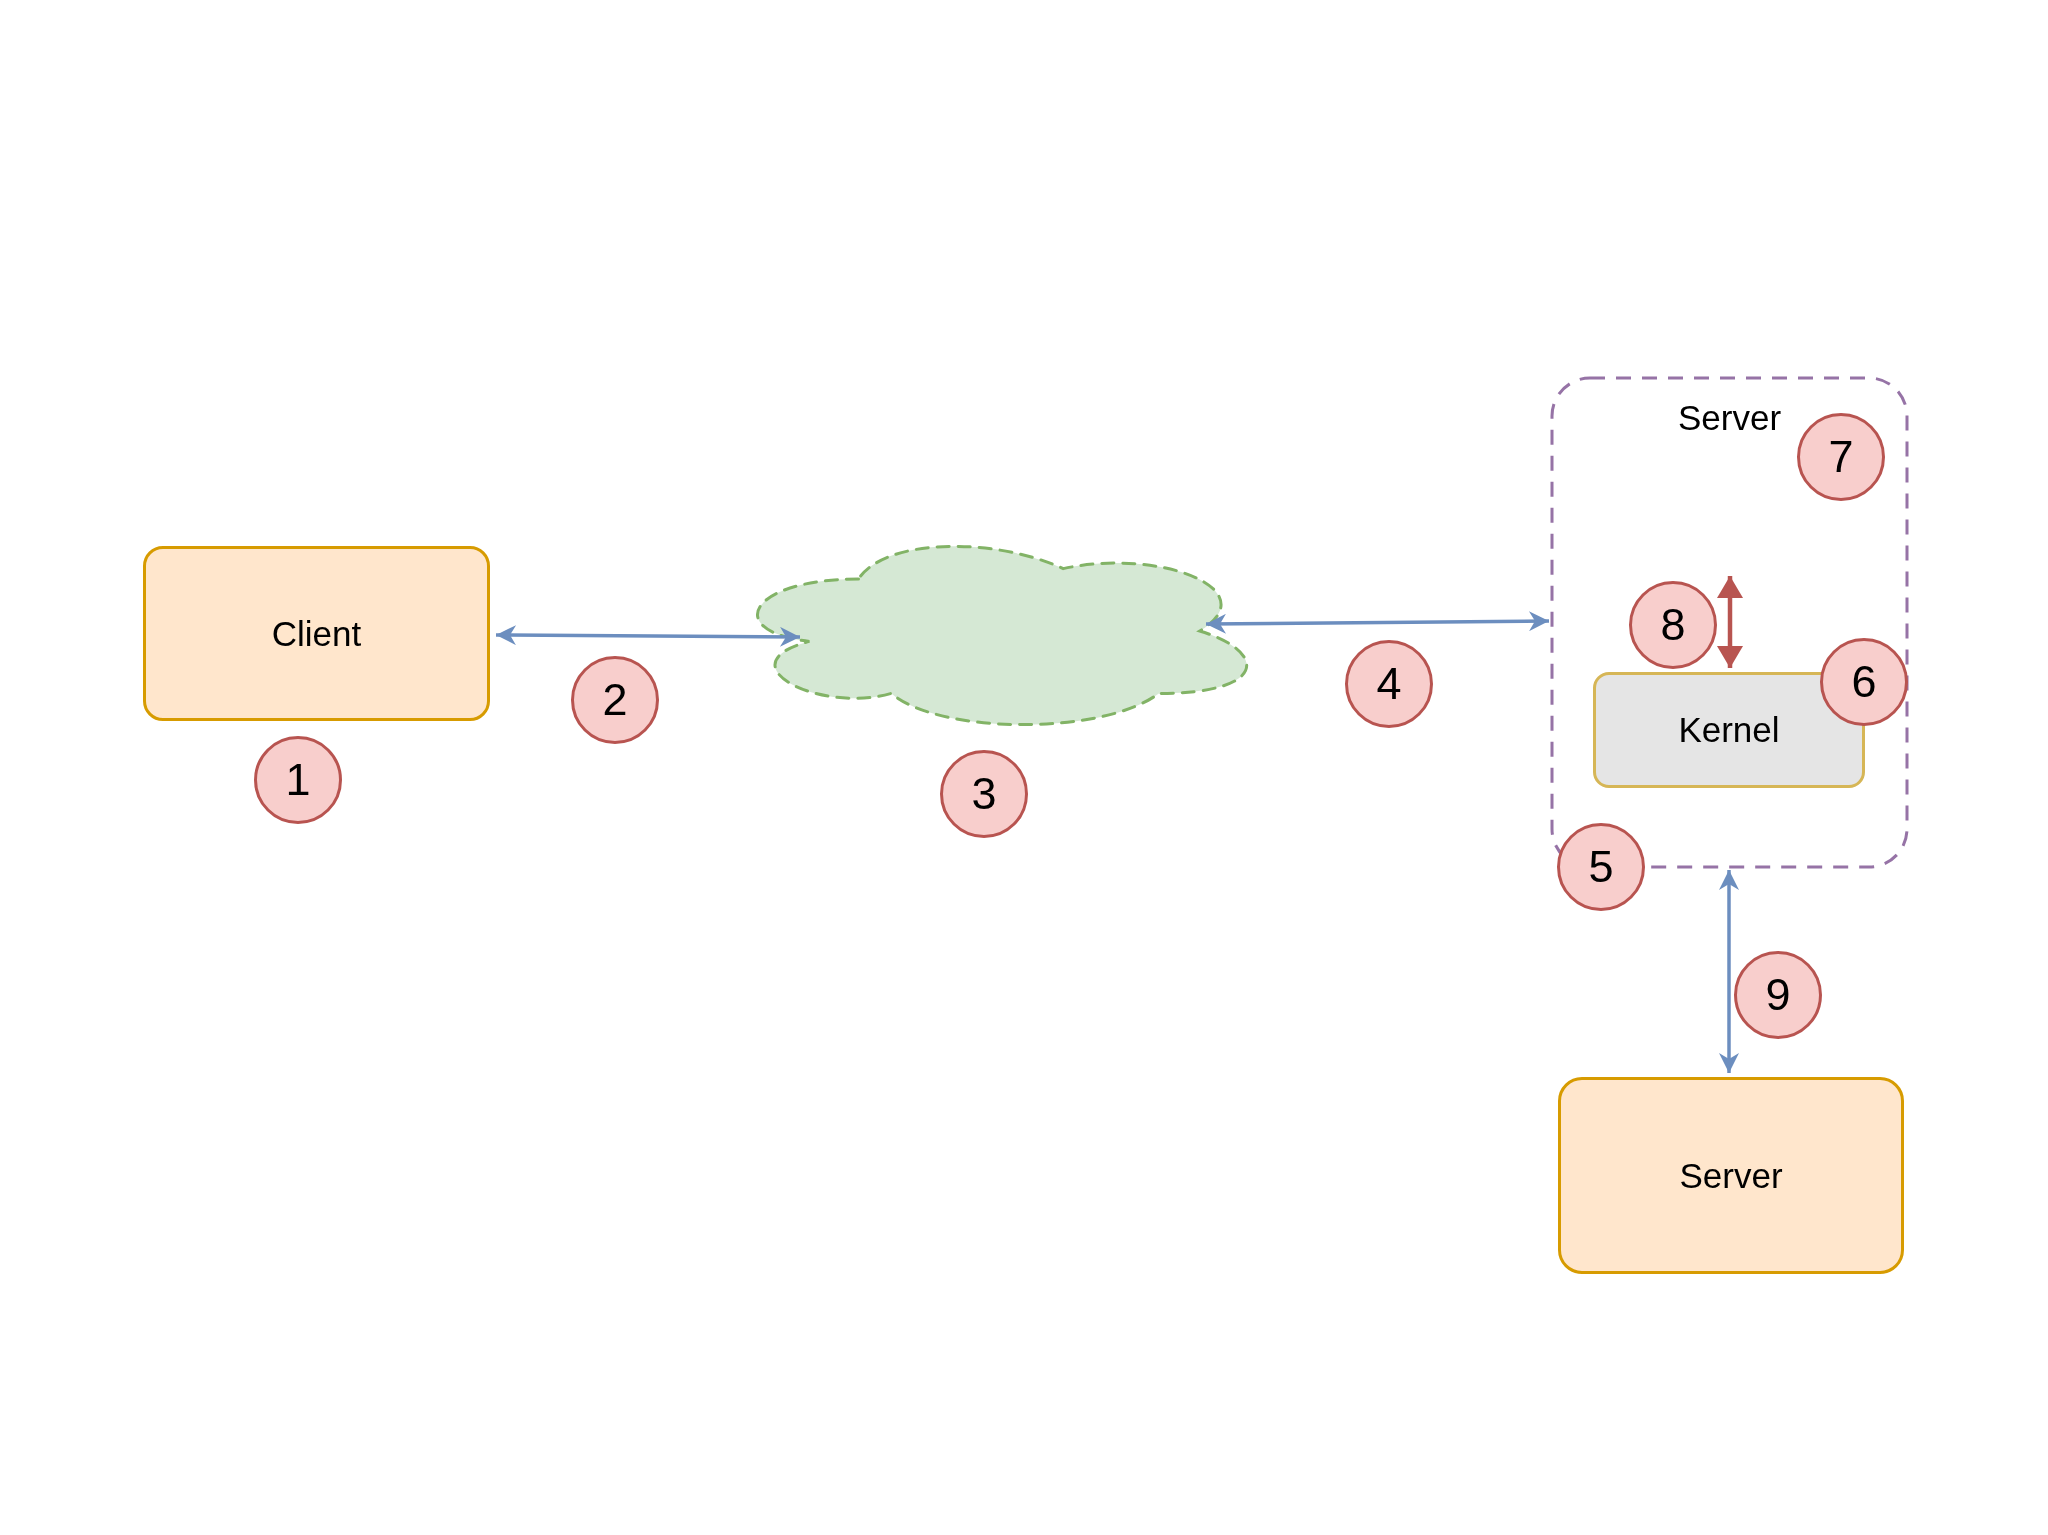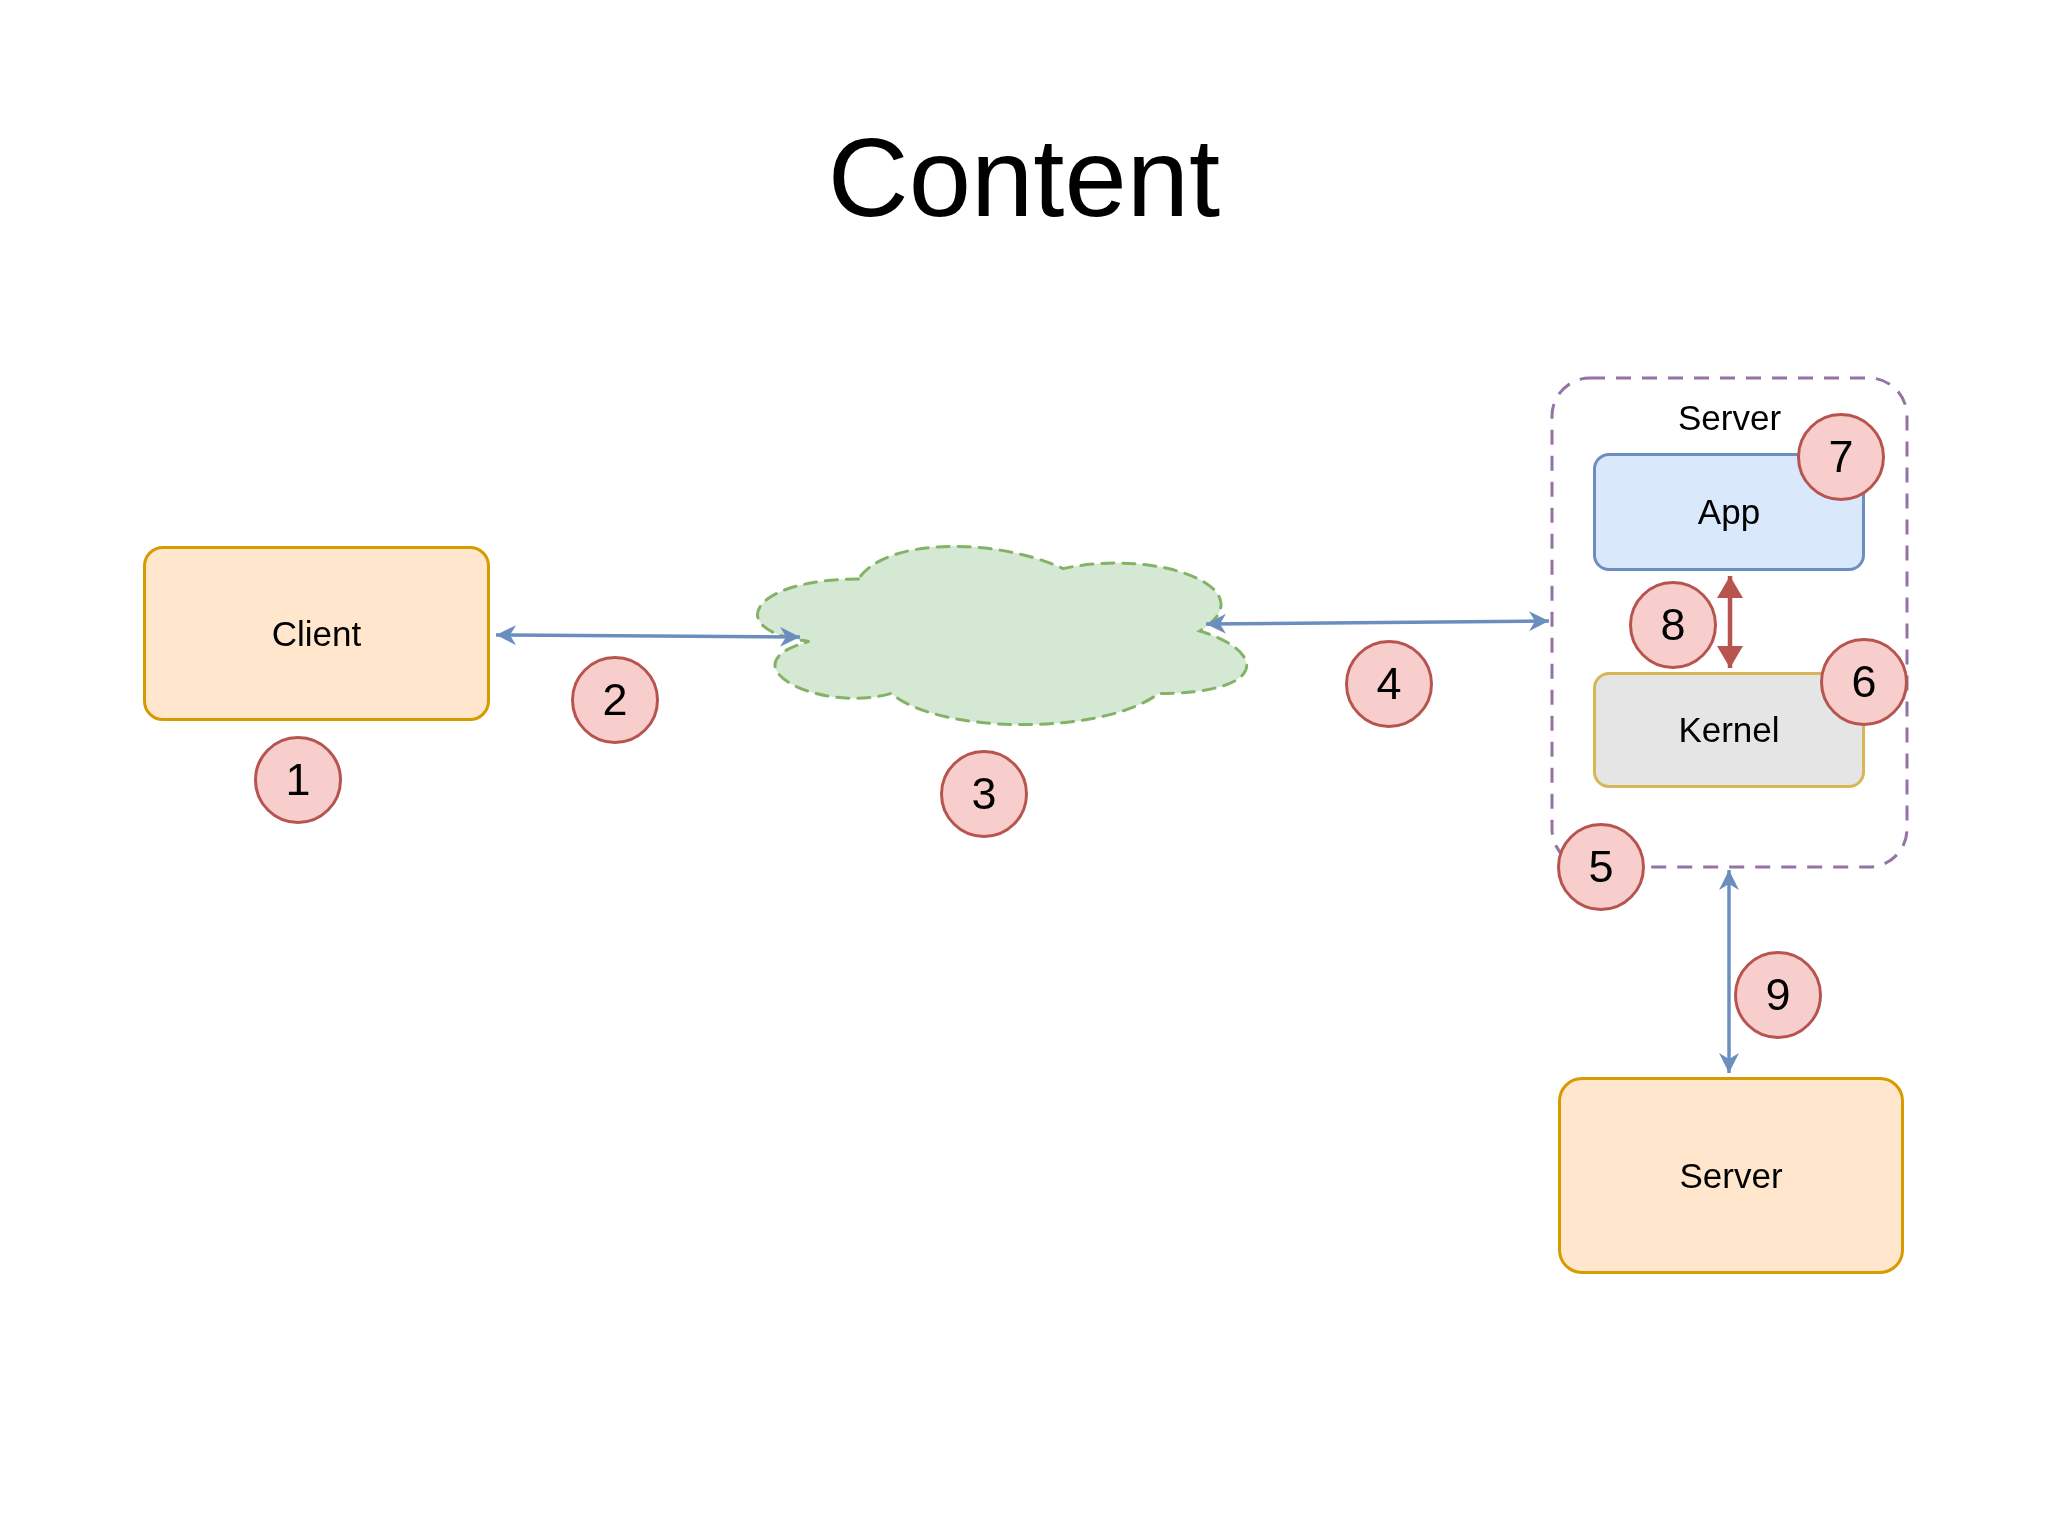--- a/index.html
+++ b/index.html
@@ -75,21 +75,20 @@
     font-size: 45px;
     color: #000000;
     transform: translate(-50%, -50%);
   }
 </style>
 </head>
 <body>
 
 <div class="canvas">
 
-  <div class="title">Content</div>
 
   <svg class="layer" viewBox="0 0 2048 1535" xmlns="http://www.w3.org/2000/svg">
     <defs>
       <marker id="m-blue-end" markerUnits="userSpaceOnUse" markerWidth="24" markerHeight="20" refX="22" refY="10" orient="auto">
         <path d="M22,10 L2,0 L8,10 L2,20 Z" fill="#6C8EBF"></path>
       </marker>
       <marker id="m-blue-start" markerUnits="userSpaceOnUse" markerWidth="24" markerHeight="20" refX="0" refY="10" orient="auto">
         <path d="M0,10 L20,0 L14,10 L20,20 Z" fill="#6C8EBF"></path>
       </marker>
       <marker id="m-red-end" markerUnits="userSpaceOnUse" markerWidth="26" markerHeight="26" refX="24" refY="13" orient="auto">
@@ -121,23 +120,20 @@
 
   <div class="node node-client">
     <span>Client</span>
   </div>
 
 
   <div class="float-label group-label">
     <span>Server</span>
   </div>
 
-  <div class="node node-app">
-    <span>App</span>
-  </div>
 
   <div class="node node-kernel">
     <span>Kernel</span>
   </div>
 
   <div class="node node-server-bottom">
     <span>Server</span>
   </div>
 
   <div class="badge" style="left:298px;  top:780px;">

